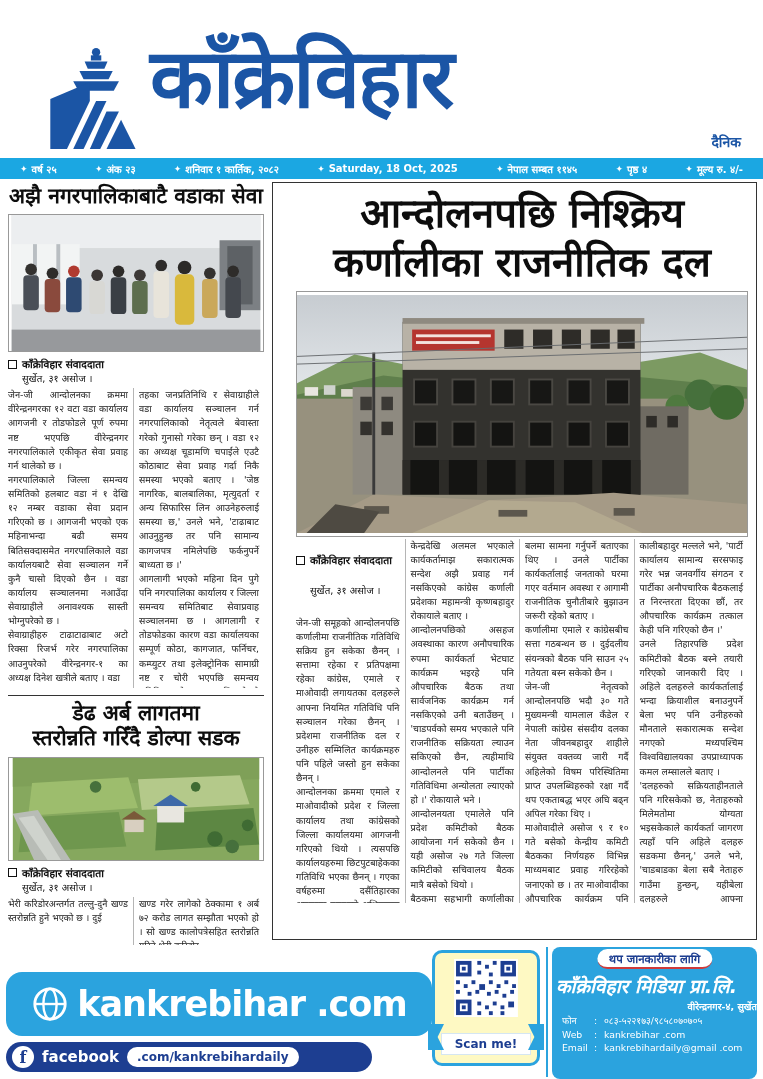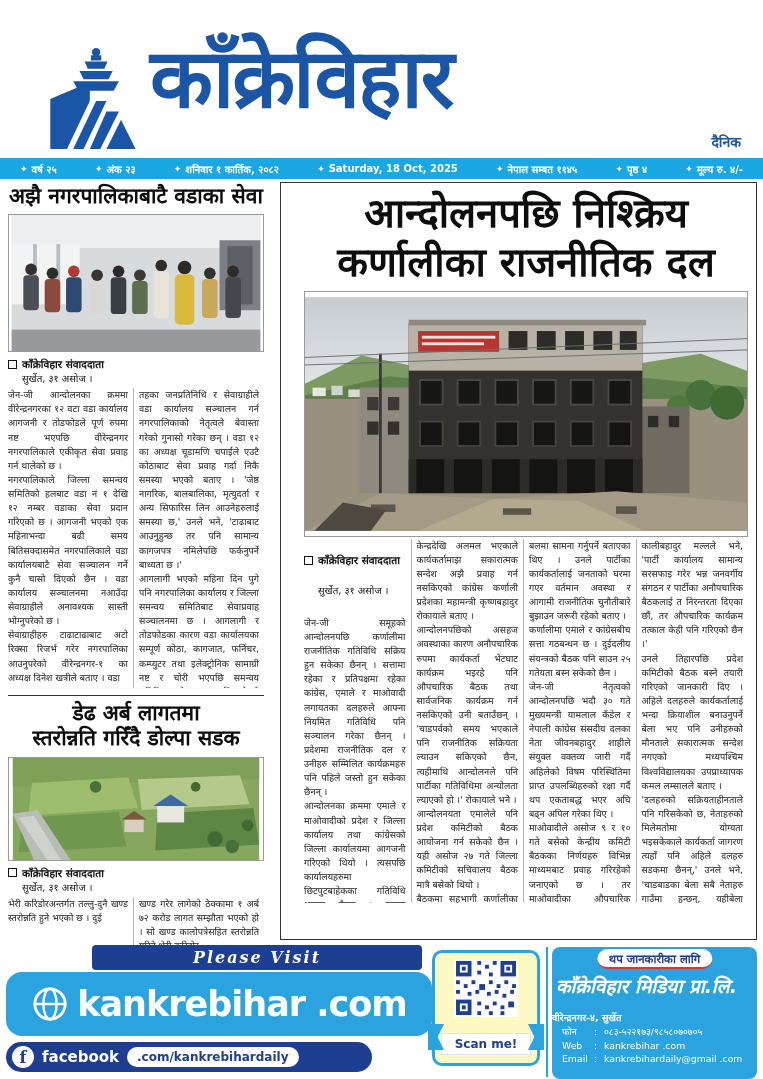--- a/index.html
+++ b/index.html
@@ -11,21 +11,21 @@
   .paper-title{position:absolute;left:130px;top:36px;width:600px;font-size:82px;line-height:1.05;
         font-weight:bold;color:#1b55a5;letter-spacing:-2px;white-space:nowrap;}
   .tagline{position:absolute;right:14px;top:28px;font-size:19px;font-weight:bold;color:#1b55a5;}
   .masthead-sub{position:absolute;right:22px;top:132px;font-size:14px;font-weight:bold;color:#1b55a5;}
   
   .infobar{position:absolute;top:158px;left:0;right:0;height:21px;background:#1ba7e2;
         display:flex;align-items:center;justify-content:space-between;padding:0 20px;box-sizing:border-box;}
   .infobar .item{color:#fff;font-size:10px;font-weight:bold;white-space:nowrap;display:flex;align-items:center;gap:4px;}
   .infobar .star{font-size:9px;}
   
-  .content{position:absolute;top:182px;left:8px;right:6px;height:758px;display:flex;gap:16px;}
+  .content{position:absolute;top:182px;left:8px;right:6px;height:758px;display:flex;gap:8px;}
   .leftcol{width:256px;flex:none;}
   .mainstory{flex:1;border:1.3px solid #333;padding:4px 8px 6px 23px;box-sizing:border-box;}
   h1,h2{margin:0;text-align:center;color:#0d0d0d;font-weight:bold;}
   .head-sm{font-size:21px;line-height:1.2;margin:2px 0 5px 0;}
   .head-lg{font-size:40px;line-height:1.22;margin:2px 0 4px 0;}
   .photo{display:block;width:100%;border:1px solid #999;box-sizing:border-box;}
   .byline{display:flex;align-items:center;gap:5px;font-size:10.5px;font-weight:bold;color:#111;margin-top:5px;}
   .bl-box{display:inline-block;width:7px;height:7px;border:1.6px solid #111;flex:none;}
   .dateline{font-size:9.8px;color:#111;margin:1px 0 3px 14px;}
   .cols{display:flex;margin-top:2px;}
@@ -59,21 +59,21 @@
         display:flex;align-items:center;justify-content:center;}
   .scanband span{color:#1d3e91;font-weight:bold;font-size:12px;}
   .wing{position:absolute;bottom:4px;width:16px;height:26px;background:#2ba3de;}
   .wing.l{left:-14px;clip-path:polygon(0 0,100% 0,60% 50%,100% 100%,0 100%);}
   .wing.r{right:-14px;clip-path:polygon(100% 0,0 0,40% 50%,0 100%,100% 100%);}
   .infobox{position:absolute;left:552px;top:2px;width:205px;height:132px;background:#2ba3de;border-radius:8px;}
   .info-tab{position:absolute;top:2px;left:50%;transform:translateX(-50%);background:#fff;border-radius:10px;
         padding:2px 12px 1px 12px;font-size:11.5px;font-weight:bold;color:#1d3e91;white-space:nowrap;
         border-bottom:2.5px solid #cf3a3a;}
   .company{margin:26px 4px 0 4px;text-align:left;color:#fff;font-size:19px;font-weight:bold;font-style:italic;}
-  .address{text-align:left;color:#fff;font-size:9.5px;font-weight:bold;margin-top:12px;}
+  .address{text-align:right;color:#fff;font-size:9.5px;font-weight:bold;margin-top:1px;}
   .crow{display:flex;color:#fff;font-size:9.3px;margin:2px 0 0 10px;line-height:1.25;}
   .crow .lbl{width:32px;flex:none;}
   .crow .sep{width:10px;flex:none;}
   .vdiv{position:absolute;left:546px;top:2px;bottom:2px;width:2px;background:#2ba3de;}
 </style>
 </head>
 <body>
 
 <div class="page">
 
@@ -329,23 +329,20 @@
 माओवादीले असोज ९ र १० गते बसेको केन्द्रीय कमिटी बैठकका निर्णयहरु विभिन्न माध्यमबाट प्रवाह गरिरहेको जनाएको छ । तर माओवादीका औपचारिक कार्यक्रम पनि आन्दोलनयता शून्य छन् । 'एकातिर राजनीतिक अस्थिरता, अर्कोतिर पार्टी कार्यालयहरु नै आगजनी भएको छ,' माओवादी कर्णाली प्रदेश इन्चार्ज</div>
         <div class="col">कालीबहादुर मल्लले भने, 'पार्टी कार्यालय सामान्य सरसफाइ गरेर भन्न जनवर्गीय संगठन र पार्टीका अनौपचारिक बैठकलाई त निरन्तरता दिएका छौं, तर औपचारिक कार्यक्रम तत्काल केही पनि गरिएको छैन ।'
 उनले तिहारपछि प्रदेश कमिटीको बैठक बस्ने तयारी गरिएको जानकारी दिए । अहिले दलहरुले कार्यकर्तालाई भन्दा क्रियाशील बनाउनुपर्ने बेला भए पनि उनीहरुको मौनताले सकारात्मक सन्देश नगएको मध्यपश्चिम विश्वविद्यालयका उपप्राध्यापक कमल लम्सालले बताए ।
 'दलहरुको सक्रियताहीनताले पनि गरिसकेको छ, नेताहरुको मिलेमतोमा योग्यता भइसकेकाले कार्यकर्ता जागरण त्यहाँ पनि अहिले दलहरु सडकमा छैनन्,' उनले भने, 'चाडबाडका बेला सबै नेताहरु गाउँमा हुन्छन्, यहीबेला दलहरुले आफ्ना कार्यकर्ताहरुलाई सक्रिय बनाए उनीहरुकै पक्षमा जनमत सिर्जना हुन्छ ।'</div>
       </div>
     </div>
   </div>
 
   <div class="footer">
 
-    <div class="ribbon">
-      <span>Please Visit</span>
-    </div>
 
     <div class="webbox">
       <svg width="38" height="38" viewBox="0 0 40 40">
         <circle cx="20" cy="20" r="16" fill="none" stroke="#fff" stroke-width="3"></circle>
         <ellipse cx="20" cy="20" rx="7" ry="16" fill="none" stroke="#fff" stroke-width="2.5"></ellipse>
         <line x1="4" y1="20" x2="36" y2="20" stroke="#fff" stroke-width="2.5"></line>
       </svg>
       <span class="site">kankrebihar .com</span>
     </div>
 

